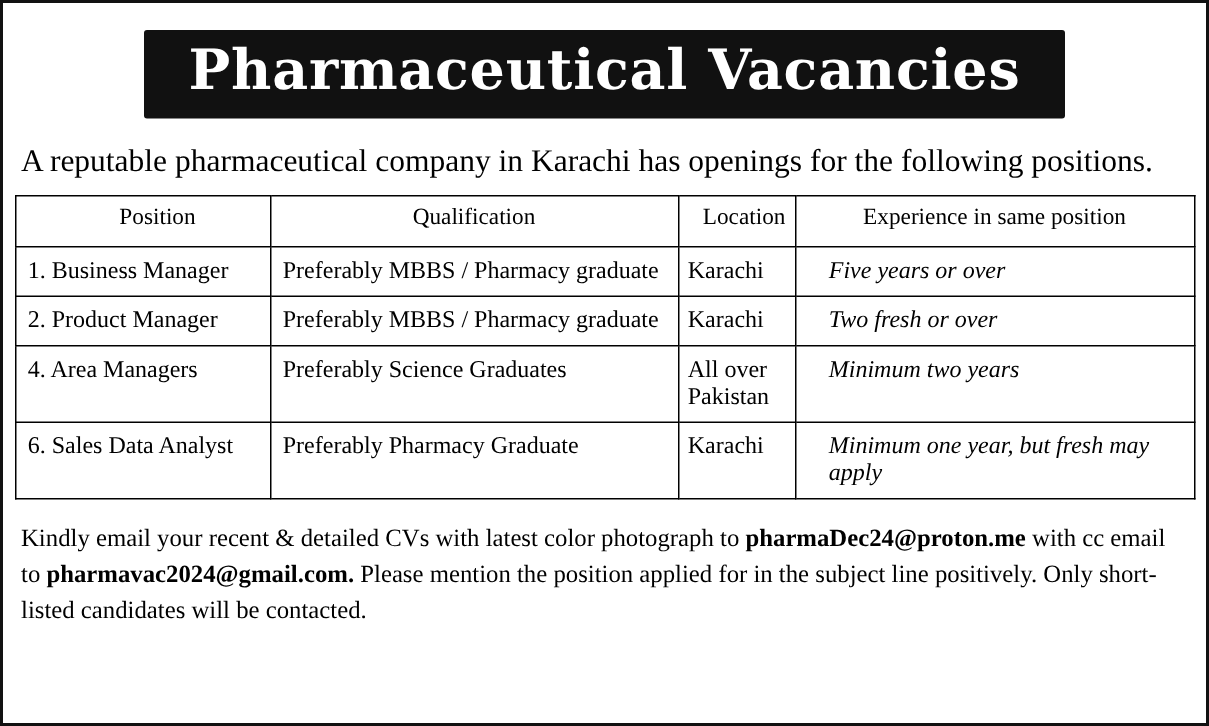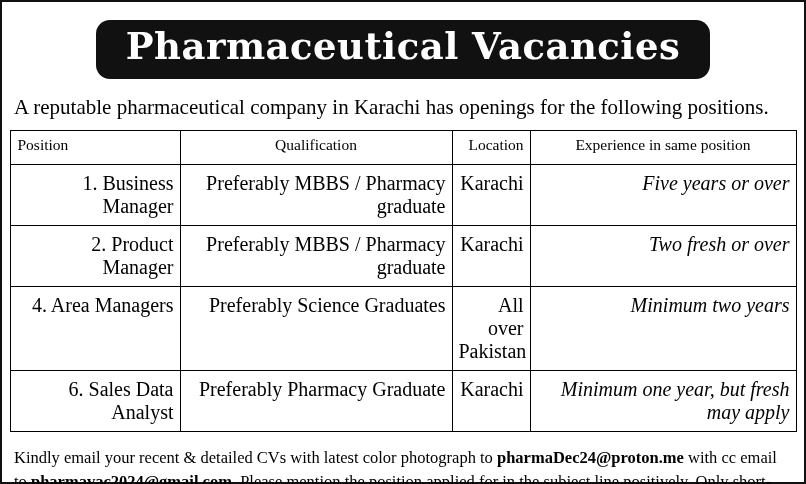--- a/index.html
+++ b/index.html
@@ -27,21 +27,21 @@
   }
   .title-wrap {
     display: flex;
     justify-content: center;
     align-items: center;
     margin-top: 18px;
   }
   .title-box {
     background: #111111;
     color: #ffffff;
-    border-radius: 14px;
+    border-radius: 2px;
     padding: 5px 30px 10px 30px;
     display: inline-block;
   }
   .title-text {
     font-family: "DejaVu Serif", serif;
     font-weight: bold;
     font-size: 37px;
     line-height: 1.18;
     letter-spacing: 0.5px;
     white-space: nowrap;
@@ -62,28 +62,27 @@
     text-align: left;
     vertical-align: top;
     font-family: "Liberation Serif", serif;
   }
   table.vac thead th {
     font-size: 15.5px;
     font-weight: normal;
     padding: 5px 6px 6px 6px;
     height: 22px;
   }
-  table.vac thead th.c-position { text-align: left; padding-left: 7px; }
+  table.vac thead th.c-position { text-align: center; padding-left: 26px; }
   table.vac thead th.c-qual { text-align: center; }
   table.vac thead th.c-loc { text-align: left; padding-left: 16px; }
   table.vac thead th.c-exp { text-align: center; }
   table.vac tbody td {
-    font-size: 20px;
+    font-size: 16px;
     padding: 7px 6px 7px 6px;
-    text-align: right;
   }
   table.vac tbody td.c-position { padding-left: 8px; }
   table.vac tbody td.c-qual { padding-left: 8px; }
   table.vac tbody td.c-loc { padding-left: 6px; font-family: Liberation Serif, serif; }
   table.vac tbody td.c-exp { padding-left: 22px; font-style: italic; }
   .col-pos { width: 170px; }
   .col-qual { width: 272px; }
   .col-loc { width: 78px; }
   .col-exp { width: 266px; }
   .loc-line2 { display: block; }

